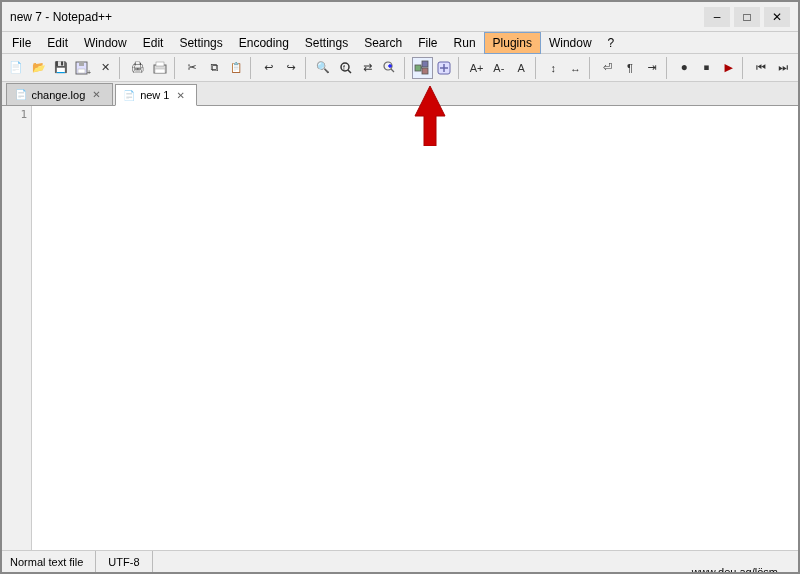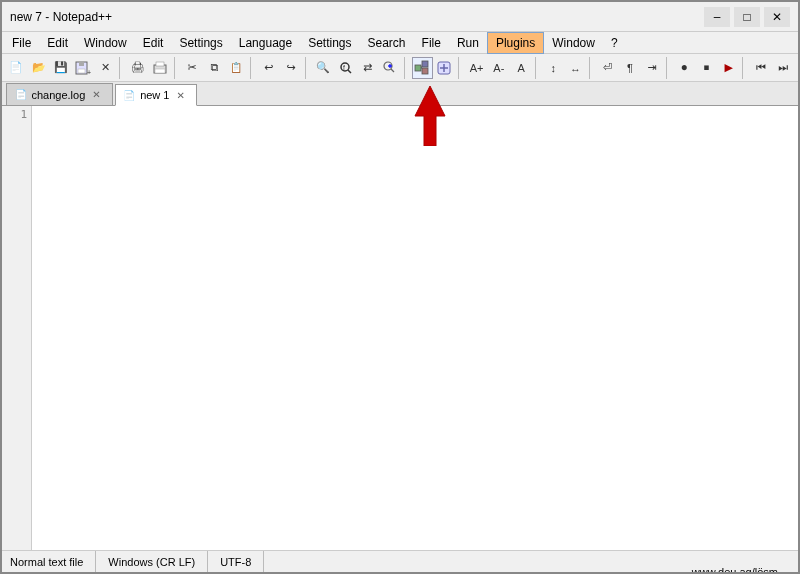--- a/index.html
+++ b/index.html
@@ -232,21 +232,21 @@
       <button class="title-btn close">✕</button>
     </div>
   </div>
 
   <div id="menu-bar">
     <div class="menu-item">File</div>
     <div class="menu-item">Edit</div>
     <div class="menu-item">Window</div>
     <div class="menu-item">Edit</div>
     <div class="menu-item">Settings</div>
-    <div class="menu-item">Language</div>
+    <div class="menu-item">Encoding</div>
     <div class="menu-item">Settings</div>
     <div class="menu-item">Search</div>
     <div class="menu-item">File</div>
     <div class="menu-item">Run</div>
     <div class="menu-item active">Plugins</div>
     <div class="menu-item">Window</div>
     <div class="menu-item">?</div>
   </div>
 
   <div id="toolbar">
@@ -371,23 +371,20 @@
 
       <polygon points="20,0 35,30 26,30 26,60 14,60 14,30 5,30" fill="#cc0000" stroke="#aa0000" stroke-width="1"></polygon>
     </svg>
   </div>
 
   <div id="status-bar">
     <div class="status-seg">
       <span>Normal text file</span>
     </div>
     <div class="status-seg">
-      <span>Windows (CR LF)</span>
-    </div>
-    <div class="status-seg">
       <span>UTF-8</span>
     </div>
     <div class="status-seg">
       <span>www.deu.ag/lösm</span>
     </div>
   </div>
 
 </div>
 
 </body></html>

